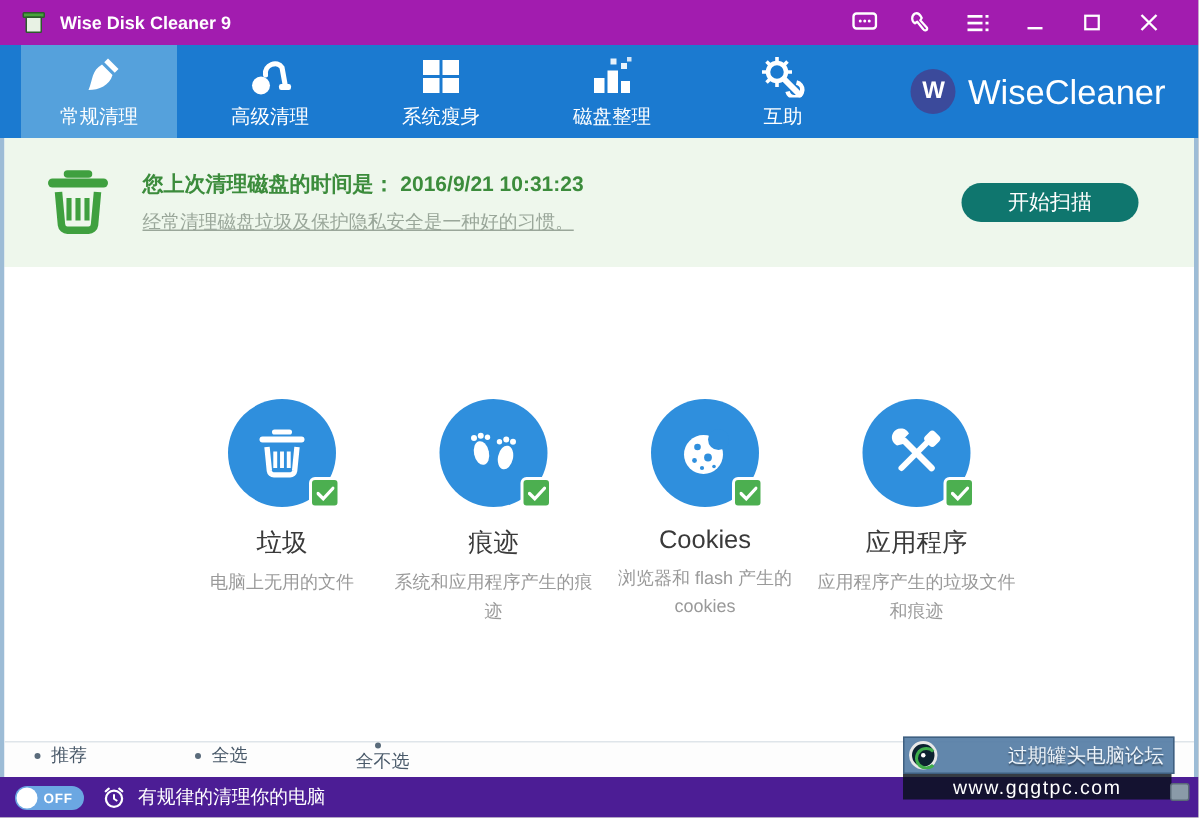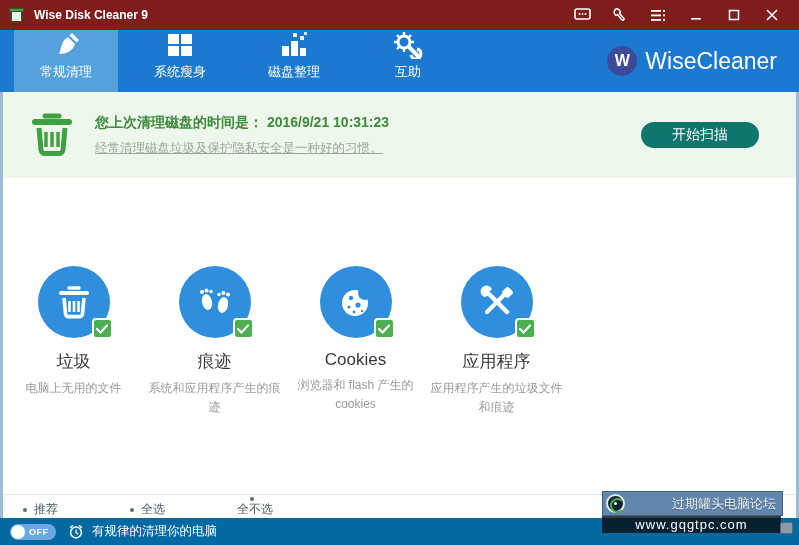--- a/index.html
+++ b/index.html
@@ -1,67 +1,67 @@
 <!DOCTYPE html>
 <html><head>
 <meta charset="utf-8">
 <style>
   * { margin:0; padding:0; box-sizing:border-box; }
   body { font-family:"Liberation Sans","DejaVu Sans",sans-serif; background:#555; }
   .window { position:relative; width:799px; height:545px; background:#fff; overflow:hidden; }
 
   
-  .titlebar { height:30px; background:#7f1d1d; display:flex; align-items:center; padding:0 8px; }
+  .titlebar { height:30px; background:#a21caf; display:flex; align-items:center; padding:0 14px; }
   .app-icon { width:18px; height:18px; margin-right:8px; position:relative; }
   .app-icon .bin { position:absolute; left:3px; top:5px; width:11px; height:11px; background:#e8f2e4; border:1px solid #2d5a2d; border-radius:1px; }
   .app-icon .lid { position:absolute; left:1px; top:2px; width:15px; height:4px; background:#49a33c; border:1px solid #2d5a2d; border-radius:1px; }
   .win-title { color:#fff; font-size:12px; font-weight:bold; }
   .tb-right { margin-left:auto; display:flex; align-items:center; }
   .tb-btn { width:38px; height:30px; display:flex; align-items:center; justify-content:center; cursor:default; }
   .tb-btn svg { display:block; }
 
   
   .nav { height:62px; background:#1b7ad0; display:flex; align-items:stretch; padding-left:14px; }
-  .tab { width:104px; margin-right:10px; display:flex; flex-direction:column; align-items:center; justify-content:flex-start; color:#fff; font-size:13px; }
+  .tab { width:104px; margin-right:10px; display:flex; flex-direction:column; align-items:center; justify-content:center; color:#fff; font-size:13px; }
   .tab.active { background:#55a1dc; }
   .tab .ticon { height:30px; display:flex; align-items:center; justify-content:center; margin-bottom:3px; }
   .brand { margin-left:auto; margin-right:22px; display:flex; align-items:center; }
   .brand-circle { width:30px; height:30px; border-radius:50%; background:#3b4a9b; color:#fff; font-size:16px; font-weight:bold; display:flex; align-items:center; justify-content:center; margin-right:8px; }
   .brand-name { color:#fff; font-size:23px; }
 
   
   .frame { border-left:3px solid #9dbcd6; border-right:3px solid #9dbcd6; }
 
   
   .infobar { height:86px; background:#eef7ec; display:flex; align-items:center; padding:0 37px 0 28px; }
   .big-trash { margin-right:22px; }
   .info-texts { }
   .info-line1 { font-size:14px; font-weight:bold; color:#3c8c3c; margin-bottom:8px; }
   .info-line2 { font-size:12.5px; color:#9aa79a;text-decoration:underline; }
   .scan-btn { margin-left:auto; width:118px; height:26px; border:none; border-radius:17px; background:#0f766e; color:#fff; font-size:14px; font-family:inherit; cursor:pointer; }
 
   
-  .content { height:316px; background:#fff; display:flex; justify-content:flex-start; align-items:flex-start; padding-top:88px; }
+  .content { height:316px; background:#fff; display:flex; justify-content:center; align-items:flex-start; padding-top:88px; }
   .feature { width:141px; text-align:center; }
   .circle-wrap { position:relative; width:72px; height:72px; margin:0 auto; }
   .circle { width:72px; height:72px; border-radius:50%; background:#2f8fdd; display:flex; align-items:center; justify-content:center; }
   .badge { position:absolute; right:-3px; bottom:-1px; width:21px; height:21px; border-radius:4px; background:#4caf50; border:2px solid #fff; display:flex; align-items:center; justify-content:center; }
   .f-title { margin-top:12px; font-size:17px; color:#3a3a3a; }
   .f-desc { margin-top:6px; font-size:12px; color:#9a9a9a; line-height:1.6; padding:0 2px; }
 
   
-  .footer { height:24px; background:#fdfdfd; border-top:1px solid #dfe5ea; display:flex; align-items:flex-end; font-size:12px; color:#4a5a6a; }
+  .footer { height:24px; background:#fdfdfd; border-top:1px solid #dfe5ea; display:flex; align-items:flex-start; font-size:12px; color:#4a5a6a; }
   .f-item { display:flex; align-items:center; cursor:pointer; }
   .f-item .dot { width:4px; height:4px; border-radius:50%; background:#5a6b7b; margin-right:7px; }
   .f-item.i1 { margin-left:20px; }
   .f-item.i2 { margin-left:72px; }
   .f-item.i3 { margin-left:72px;flex-direction:column; }
 
   
-  .statusbar { height:27px; background:#0369a1; display:flex; align-items:center; padding:0 10px; color:#fff; }
+  .statusbar { height:27px; background:#4c1d95; display:flex; align-items:center; padding:0 10px; color:#fff; }
   .toggle { width:46px; height:16px; border-radius:9px; background:#6ba7e2; display:flex; align-items:center; padding:1px; cursor:pointer; }
   .knob { width:14px; height:14px; border-radius:50%; background:#fff; }
   .toggle-label { font-size:9px; font-weight:bold; color:#fff; margin-left:4px; letter-spacing:.5px; }
   .alarm { margin-left:12px; margin-right:8px; display:flex; }
   .sched { font-size:12.5px; }
 
   
   .wm { position:absolute; right:16px; top:491px; }
   .wm-top { display:flex; align-items:center; background:rgba(85,125,165,.92); border:1px solid rgba(40,70,100,.6); padding:2px 6px 2px 3px;gap:44px; }
   .wm-logo { width:19px; height:19px; border-radius:50%; background:#0c2230; border:2px solid #e8e8e8; position:relative; margin-right:3px; }
@@ -126,20 +126,30 @@
 
   <div class="nav">
     <div class="tab active">
       <div class="ticon">
         <svg width="30" height="28" viewBox="0 0 30 28">
             <path d="M21 2 l7 7 -2.5 2.5 -7-7 Z" fill="#fff"></path>
             <path d="M17 6 l7 7 c-2 7 -9 10 -16 10 3-7 2-13 9-17 Z" fill="#fff"></path>
           </svg>
       </div>
       <div>常规清理</div>
+    </div>
+    <div class="tab">
+      <div class="ticon">
+        <svg width="30" height="28" viewBox="0 0 30 28">
+            <circle cx="9" cy="20" r="6" fill="#fff"></circle>
+            <path d="M12 13 C11 6 20 3 23 8 L25 19" fill="none" stroke="#fff" stroke-width="3.4" stroke-linecap="round"></path>
+            <rect x="21" y="19" width="8" height="4" rx="1.5" fill="#fff"></rect>
+          </svg>
+      </div>
+      <div>高级清理</div>
     </div>
     <div class="tab">
       <div class="ticon">
         <svg width="28" height="28" viewBox="0 0 28 28">
             <rect x="2" y="3" width="11" height="10" fill="#fff"></rect>
             <rect x="15" y="3" width="11" height="10" fill="#fff"></rect>
             <rect x="2" y="15" width="11" height="10" fill="#fff"></rect>
             <rect x="15" y="15" width="11" height="10" fill="#fff"></rect>
           </svg>
       </div>

